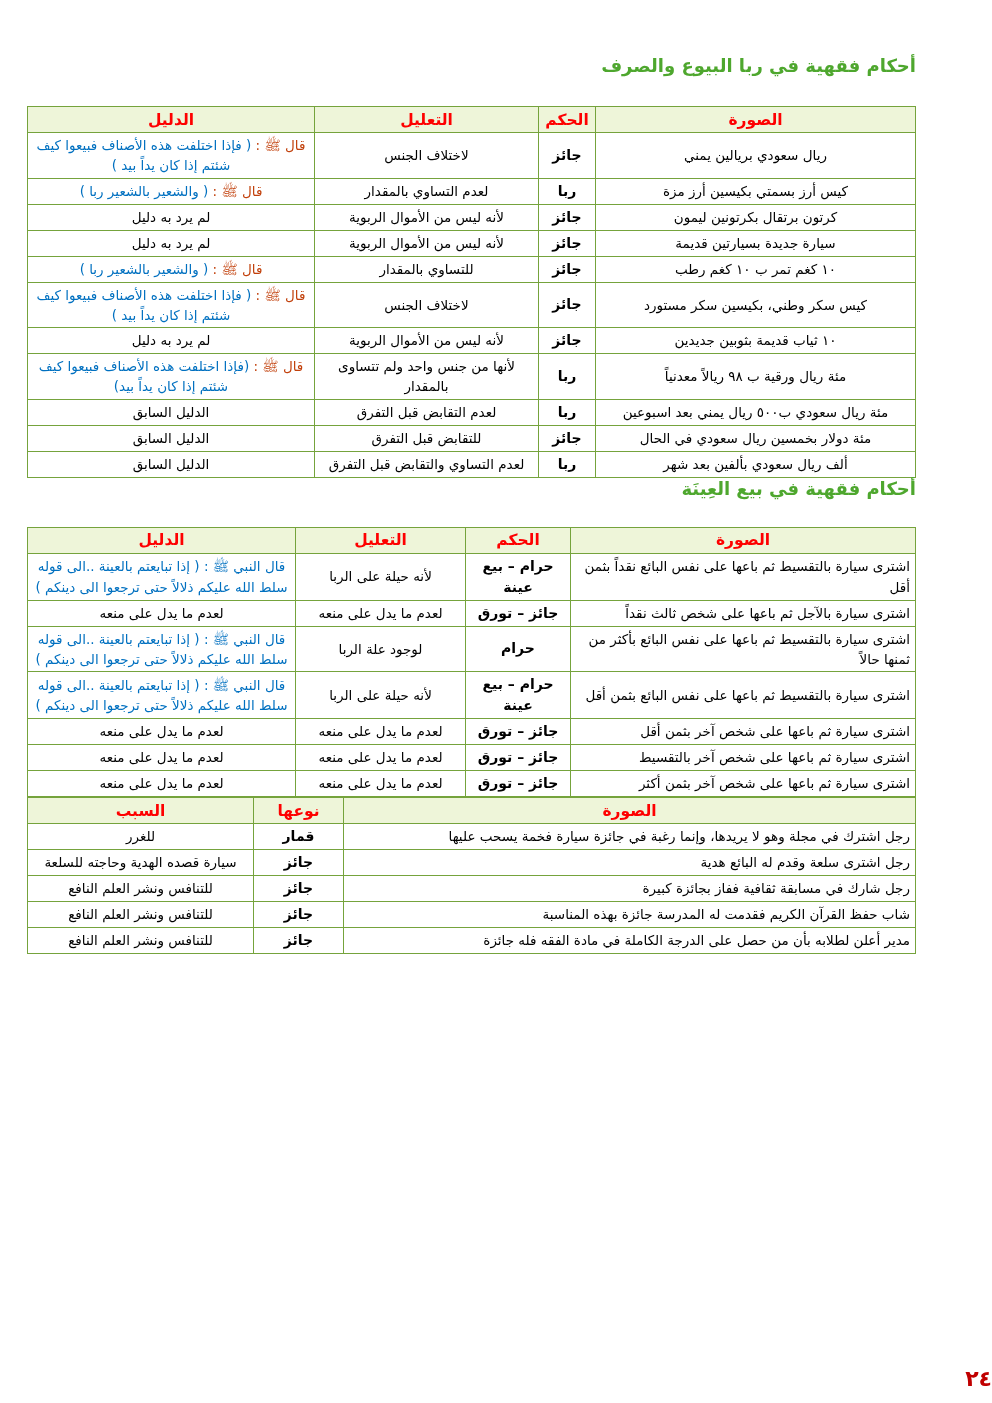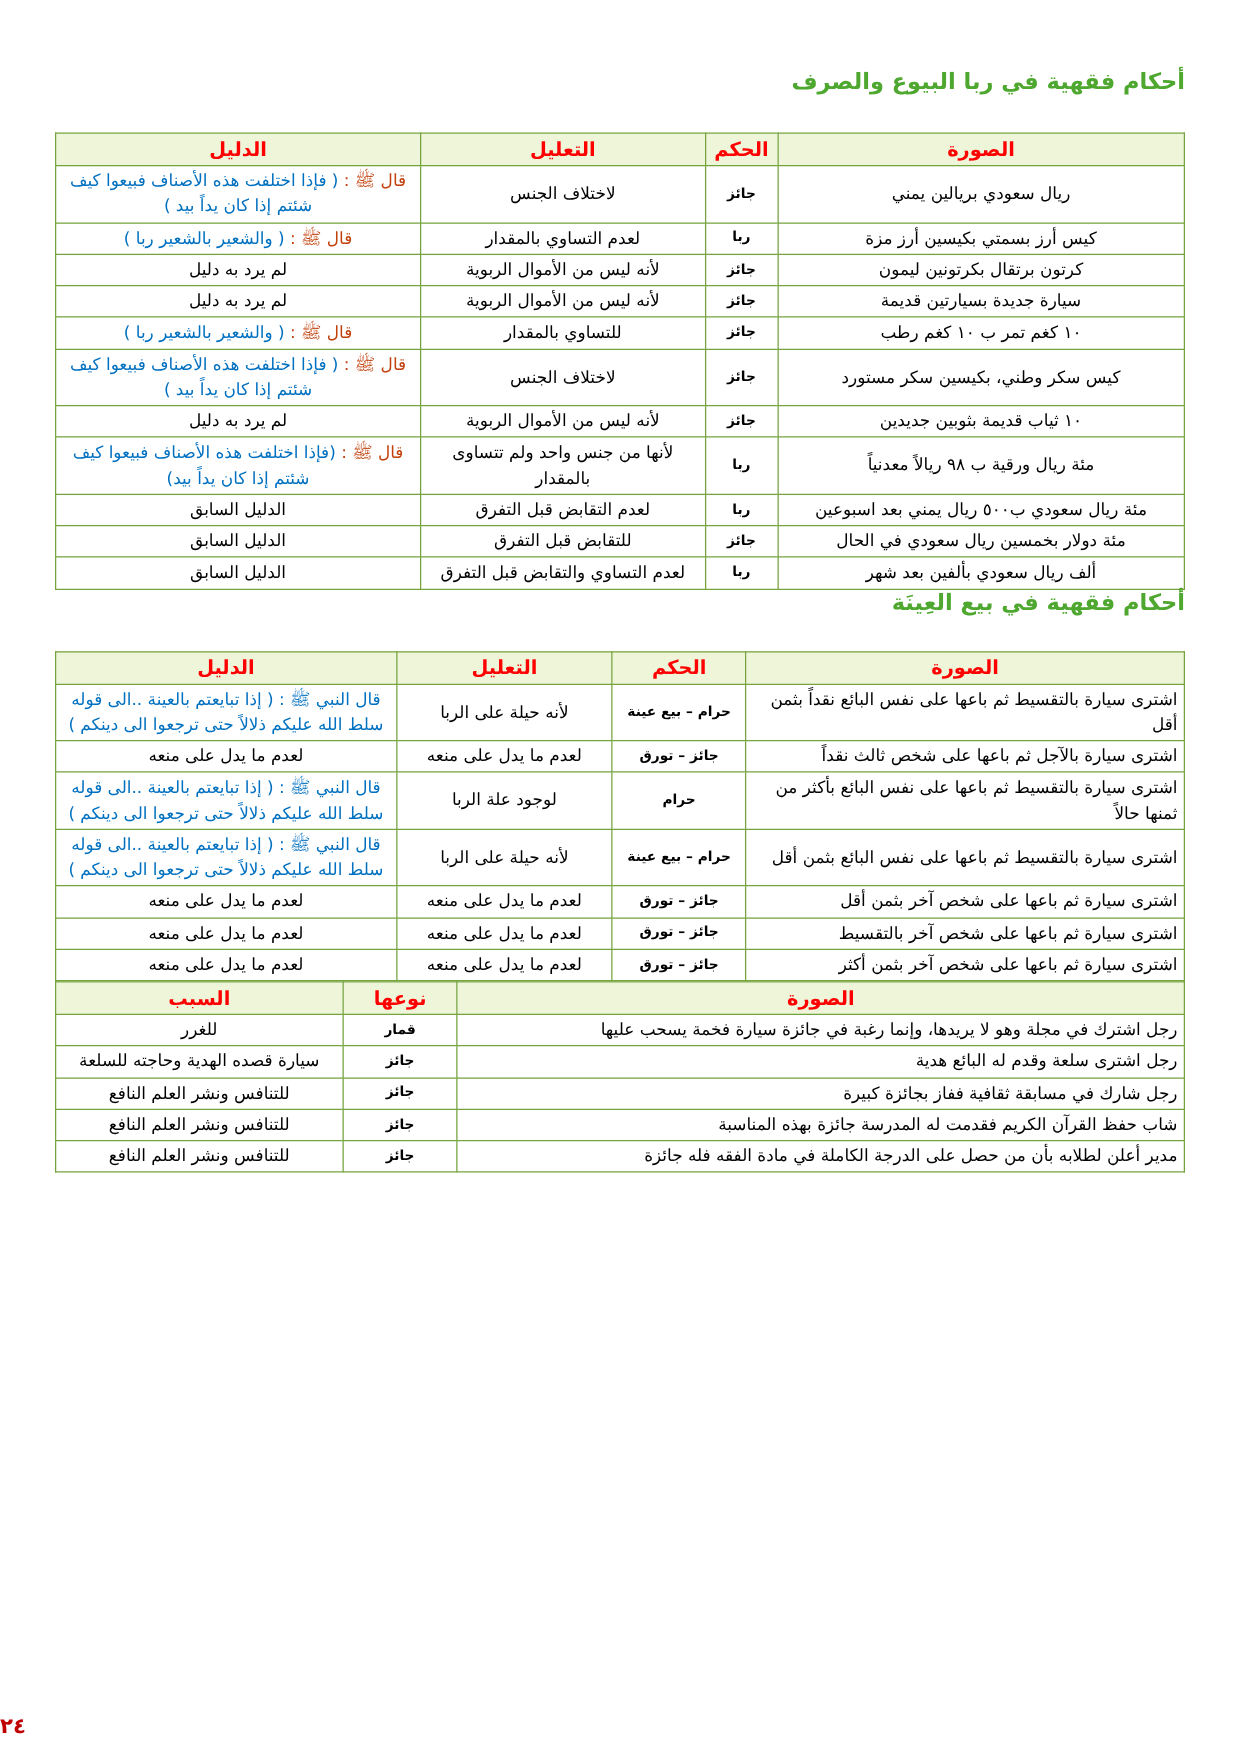--- a/index.html
+++ b/index.html
@@ -7,21 +7,21 @@
   body {
     width: 992px;
     height: 1403px;
     background: #ffffff;
     font-family: "DejaVu Sans", "Liberation Sans", sans-serif;
     direction: rtl;
     position: relative;
     overflow: hidden;
     color: #000;
   }
-  .content { padding: 0 44px; }
+  .content { padding: 0 76px; }
 
   .section-title {
     color: #4ea72e;
     font-weight: bold;
     font-size: 18px;
     text-align: right;
     margin: 0;
   }
   .t1 { padding-top: 55px; margin-bottom: 30px; }
   .t2 { margin-bottom: 28px; }
@@ -44,34 +44,34 @@
     font-size: 15.5px;
     font-weight: bold;
     text-align: center;
     height: 26px;
   }
   .fiqh td {
     font-size: 13.5px;
     line-height: 1.5;
     text-align: center;
   }
-  td.hukm { font-weight: bold; font-size: 11px; }
+  td.hukm { font-weight: bold; font-size: 14px; }
   td.start { text-align: right; }
   .blue, td.blue { color: #0070c0; }
   .prefix { color: #c2410c; }
 
   .page-number {
     position: absolute;
     bottom: 12px;
     left: 0;
     right: 0;
-    text-align: left;
+    text-align: right;
     color: #c00000;
     font-weight: bold;
-    font-size: 17px;
+    font-size: 22px;
     margin-top: 48px;
   }
 </style>
 </head>
 <body>
 
 <div class="content">
 
   <h2 class="section-title t1">أحكام فقهية في ربا البيوع والصرف</h2>
 

